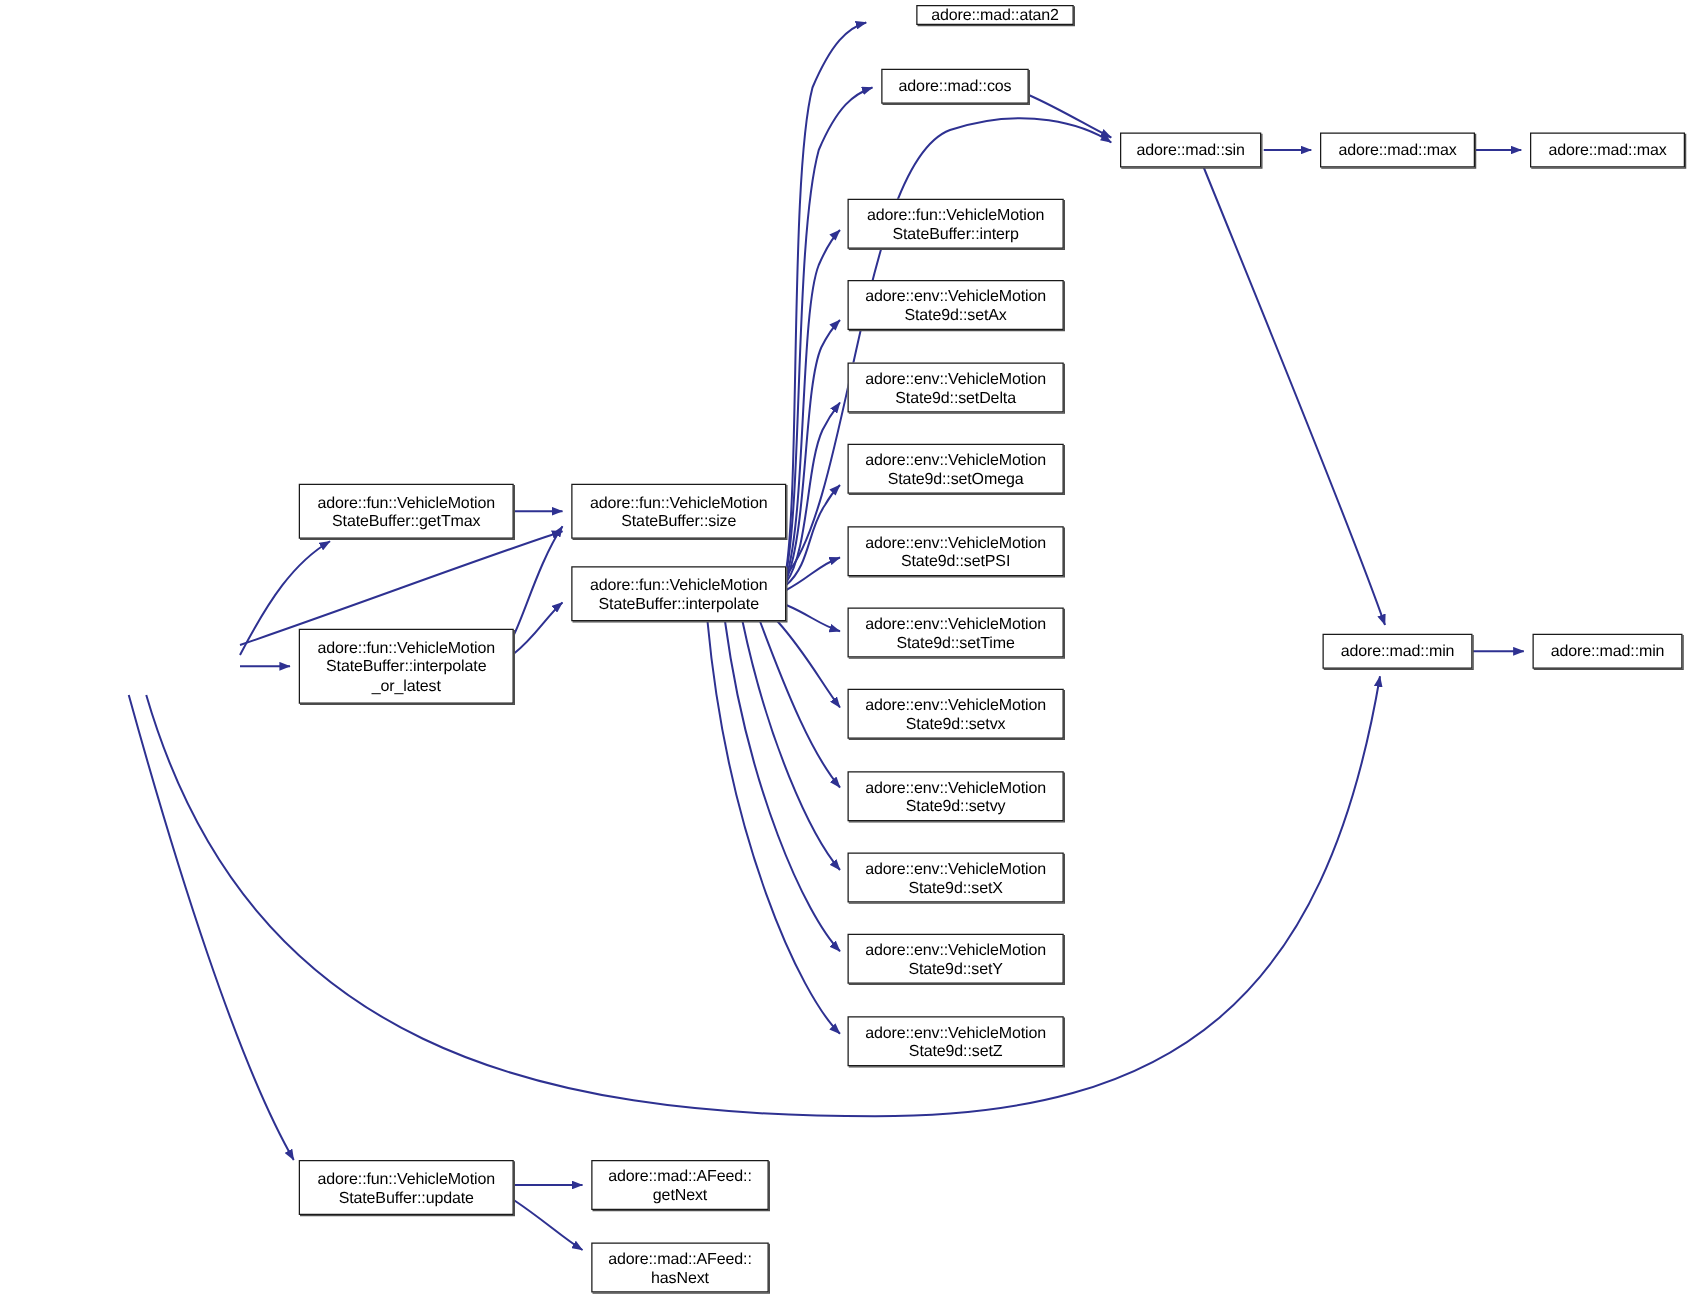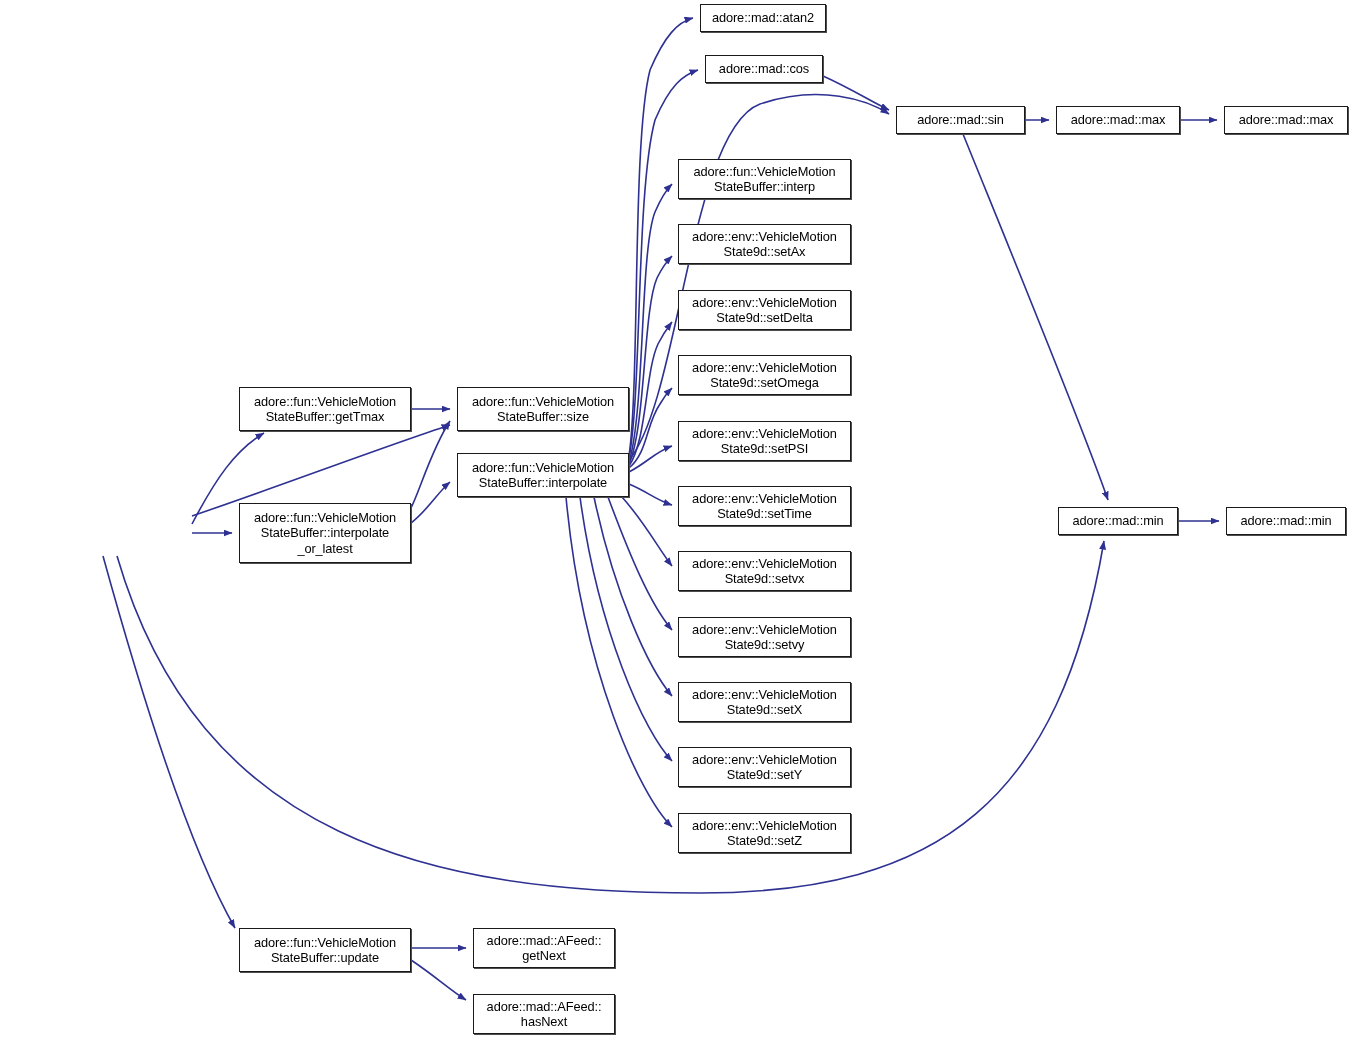--- a/index.html
+++ b/index.html
@@ -95,23 +95,23 @@
 StateBuffer::getTmax</span></div>
     <div class="node" style="left: 239px; top: 503px; width: 172px; height: 60px;"><span class="lbl">adore::fun::VehicleMotion
 StateBuffer::interpolate
 _or_latest</span></div>
     <div class="node" style="left: 457px; top: 387px; width: 172px; height: 44px;"><span class="lbl">adore::fun::VehicleMotion
 StateBuffer::size</span></div>
     <div class="node" style="left: 457px; top: 453px; width: 172px; height: 44px;"><span class="lbl">adore::fun::VehicleMotion
 StateBuffer::interpolate</span></div>
     <div class="node" style="left: 239px; top: 928px; width: 172px; height: 44px;"><span class="lbl">adore::fun::VehicleMotion
 StateBuffer::update</span></div>
-    <div class="node" style="left: 700px; top: 4px; width: 126px; height: 28px;"><span class="lbl">adore::mad::atan2</span></div>
+    <div class="node" style="left: 733px; top: 4px; width: 126px; height: 16px;"><span class="lbl">adore::mad::atan2</span></div>
     <div class="node" style="left: 705px; top: 55px; width: 118px; height: 28px; text-align: center;"><span class="lbl">adore::mad::cos</span></div>
-    <div class="node" style="left: 896px; top: 106px; width: 129px; height: 28px;"><span class="lbl">adore::mad::sin</span></div>
+    <div class="node" style="left: 896px; top: 106px; width: 113px; height: 28px;"><span class="lbl">adore::mad::sin</span></div>
     <div class="node" style="left: 1056px; top: 106px; width: 124px; height: 28px;"><span class="lbl">adore::mad::max</span></div>
     <div class="node" style="left: 1224px; top: 106px; width: 124px; height: 28px;"><span class="lbl">adore::mad::max</span></div>
     <div class="node" style="left: 1058px; top: 507px; width: 120px; height: 28px;"><span class="lbl">adore::mad::min</span></div>
     <div class="node" style="left: 1226px; top: 507px; width: 120px; height: 28px;"><span class="lbl">adore::mad::min</span></div>
     <div class="node" style="left: 678px; top: 159px; width: 173px; height: 40px;"><span class="lbl">adore::fun::VehicleMotion
 StateBuffer::interp</span></div>
     <div class="node" style="left: 678px; top: 224px; width: 173px; height: 40px;"><span class="lbl">adore::env::VehicleMotion
 State9d::setAx</span></div>
     <div class="node" style="left: 678px; top: 290px; width: 173px; height: 40px;"><span class="lbl">adore::env::VehicleMotion
 State9d::setDelta</span></div>

